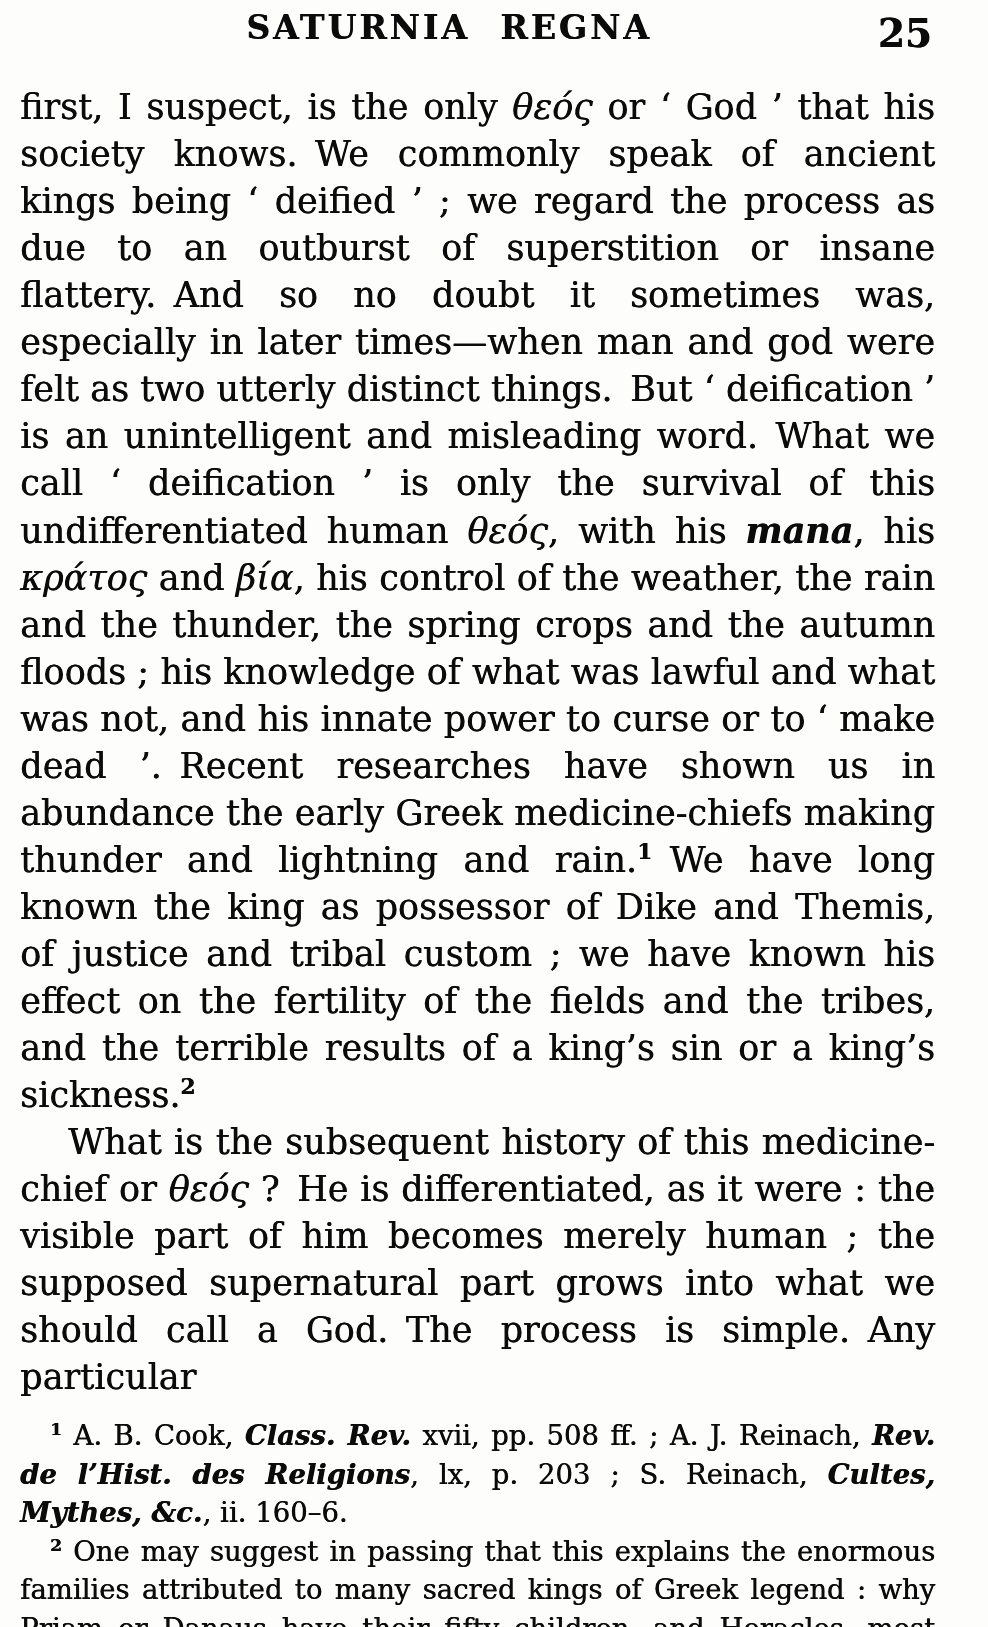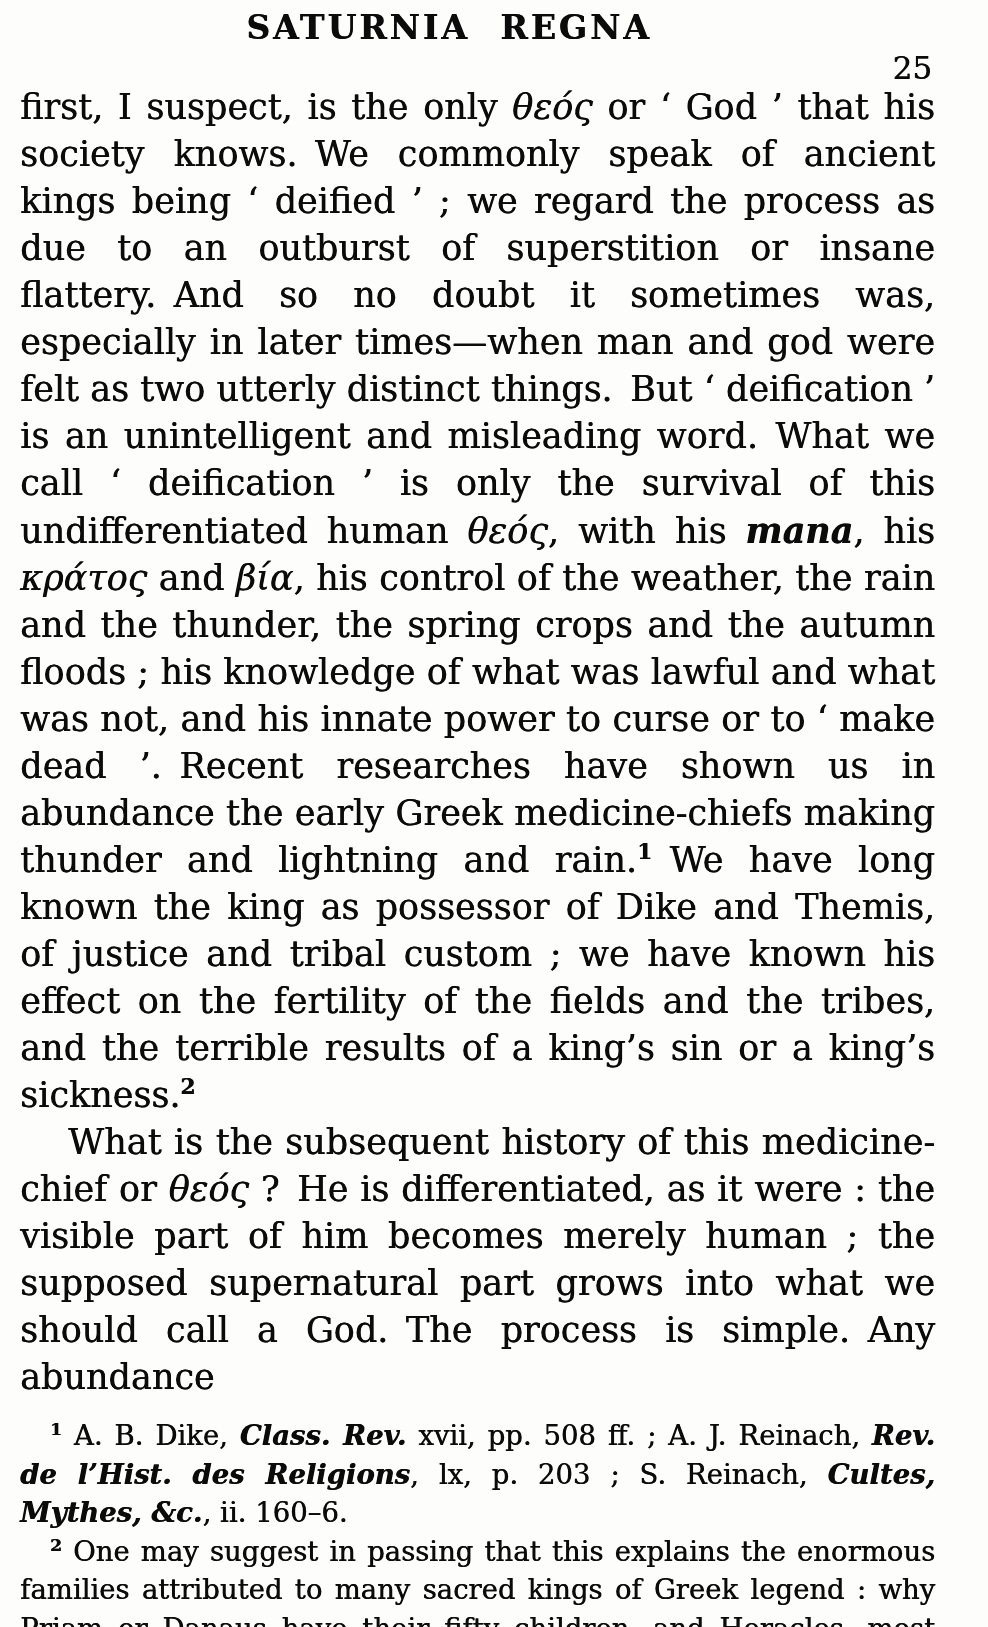--- a/index.html
+++ b/index.html
@@ -32,23 +32,22 @@
     font-size: 33px;
     font-weight: bold;
     letter-spacing: 3px;
     word-spacing: 16px;
     white-space: nowrap;
   }
   .rh-num {
     position: absolute;
     right: 56px;
     top: 10px;
-    font-size: 31px;
-    font-weight: normal;
-    margin-top: 40px;
+    font-size: 39px;
+    font-weight: bold;
   }
   .body-text {
     margin: 28px 53px 0 20px;
     font-size: 35px;
     line-height: 47px;
     text-align: justify;
   }
   .para {
     margin: 0;
   }
@@ -79,21 +78,21 @@
 
 <div class="page">
 
   <div class="running-head">
     <div class="rh-title">SATURNIA REGNA</div>
     <div class="rh-num">25</div>
   </div>
 
   <div class="body-text">
     <p class="para"><span>first, I suspect, is the only </span><span class="seg-greek">θεός</span><span> or ‘ God ’ that his society knows. We commonly speak of ancient kings being ‘ deified ’ ; we regard the process as due to an outburst of superstition or insane flattery. And so no doubt it sometimes was, especially in later times—when man and god were felt as two utterly distinct things. But ‘ deification ’ is an unintelligent and misleading word. What we call ‘ deification ’ is only the survival of this undifferentiated human </span><span class="seg-greek">θεός</span><span>, with his </span><span class="seg-italic">mana</span><span>, his </span><span class="seg-greek">κράτος</span><span> and </span><span class="seg-greek">βία</span><span>, his control of the weather, the rain and the thunder, the spring crops and the autumn floods ; his knowledge of what was lawful and what was not, and his innate power to curse or to ‘ make dead ’. Recent researches have shown us in abundance the early Greek medicine-chiefs making thunder and lightning and rain.</span><span class="seg-sup">1</span><span> We have long known the king as possessor of Dike and Themis, of justice and tribal custom ; we have known his effect on the fertility of the fields and the tribes, and the terrible results of a king’s sin or a king’s sickness.</span><span class="seg-sup">2</span></p>
-    <p class="para indent"><span>What is the subsequent history of this medicine-chief or </span><span class="seg-greek">θεός</span><span> ? He is differentiated, as it were : the visible part of him becomes merely human ; the supposed supernatural part grows into what we should call a God. The process is simple. Any abundance</span></p>
+    <p class="para indent"><span>What is the subsequent history of this medicine-chief or </span><span class="seg-greek">θεός</span><span> ? He is differentiated, as it were : the visible part of him becomes merely human ; the supposed supernatural part grows into what we should call a God. The process is simple. Any particular</span></p>
   </div>
 
   <div class="footnotes">
-    <p class="footnote"><span class="seg-sup">1</span><span> A. B. Dike, </span><span class="seg-italic">Class. Rev.</span><span> xvii, pp. 508 ff. ; A. J. Reinach, </span><span class="seg-italic">Rev. de l’Hist. des Religions</span><span>, lx, p. 203 ; S. Reinach, </span><span class="seg-italic">Cultes, Mythes, &amp;c.</span><span>, ii. 160–6.</span></p>
+    <p class="footnote"><span class="seg-sup">1</span><span> A. B. Cook, </span><span class="seg-italic">Class. Rev.</span><span> xvii, pp. 508 ff. ; A. J. Reinach, </span><span class="seg-italic">Rev. de l’Hist. des Religions</span><span>, lx, p. 203 ; S. Reinach, </span><span class="seg-italic">Cultes, Mythes, &amp;c.</span><span>, ii. 160–6.</span></p>
     <p class="footnote"><span class="seg-sup">2</span><span> One may suggest in passing that this explains the enormous families attributed to many sacred kings of Greek legend : why Priam or Danaus have their fifty children, and Heracles, most prolific of all, his several hundred. The particular numbers chosen, however, are probably due to other causes, e. g. the fifty moon-months of the Penteteris.</span></p>
   </div>
 
 </div>
 
 </body></html>

